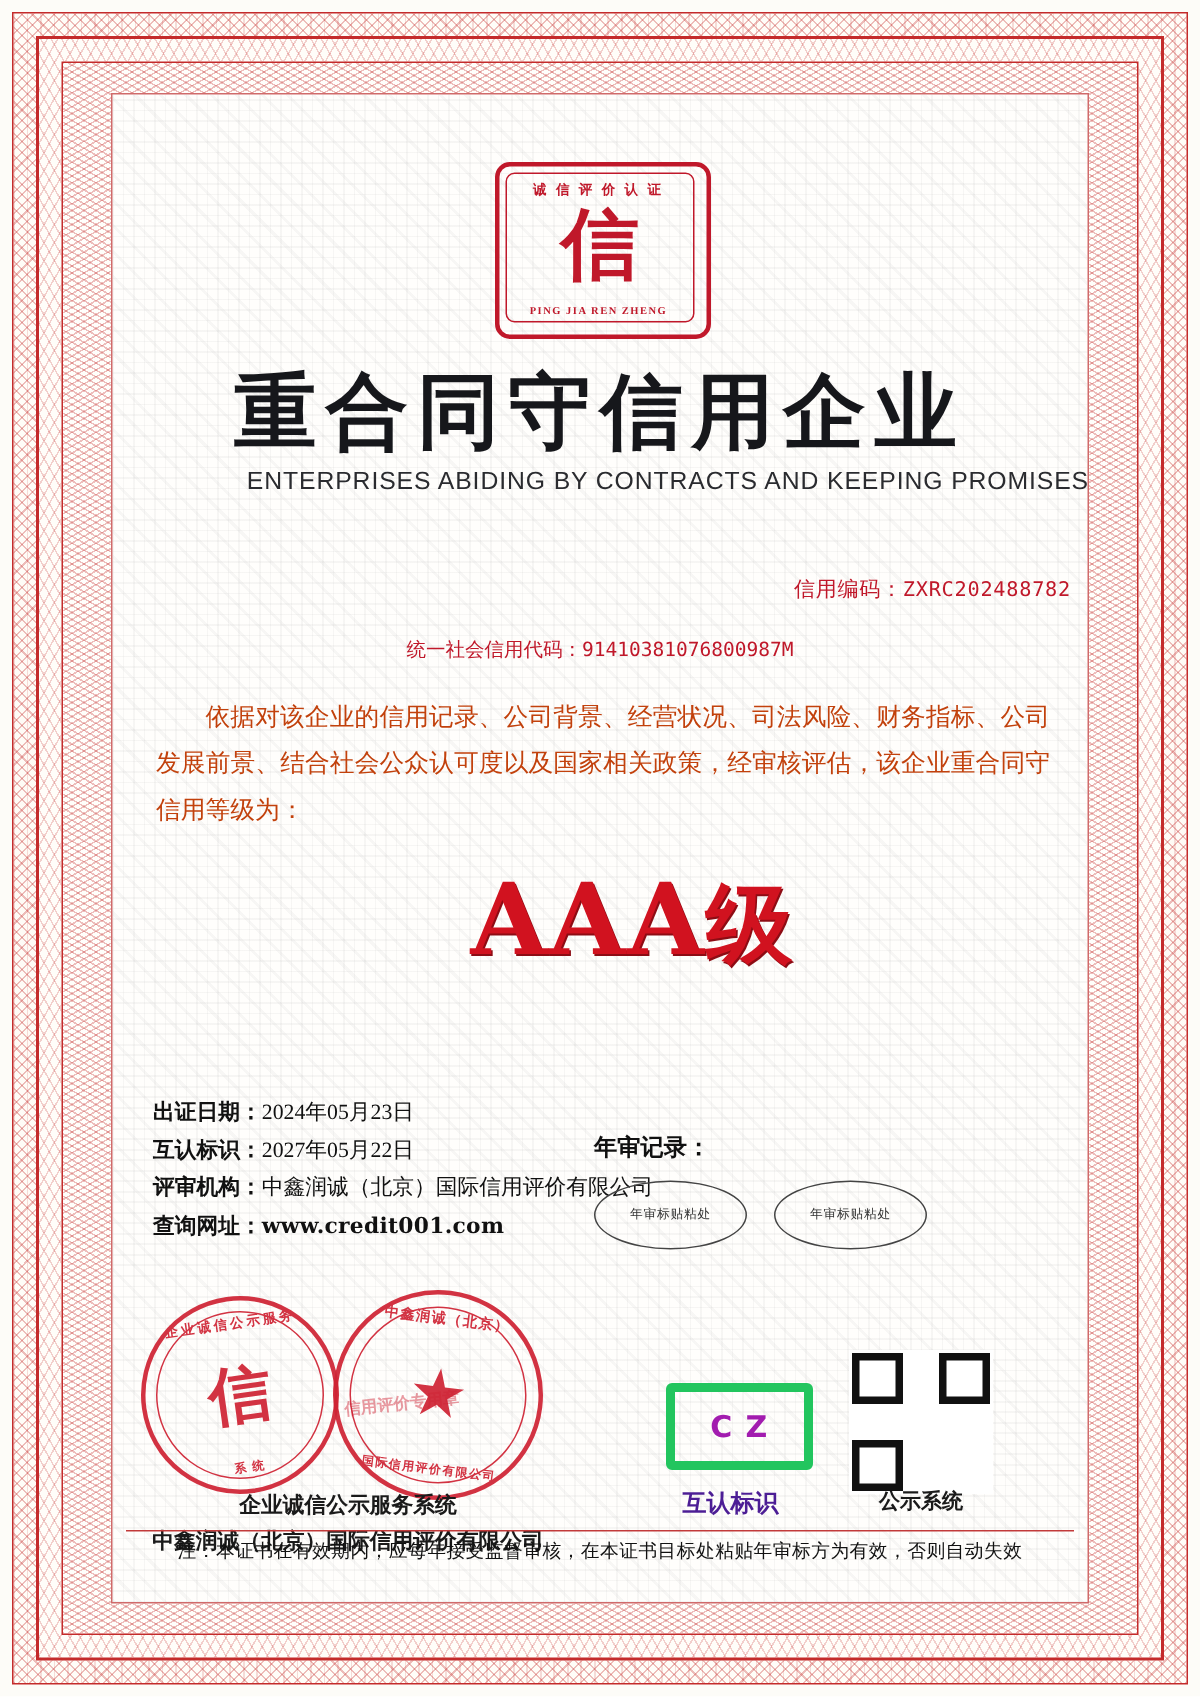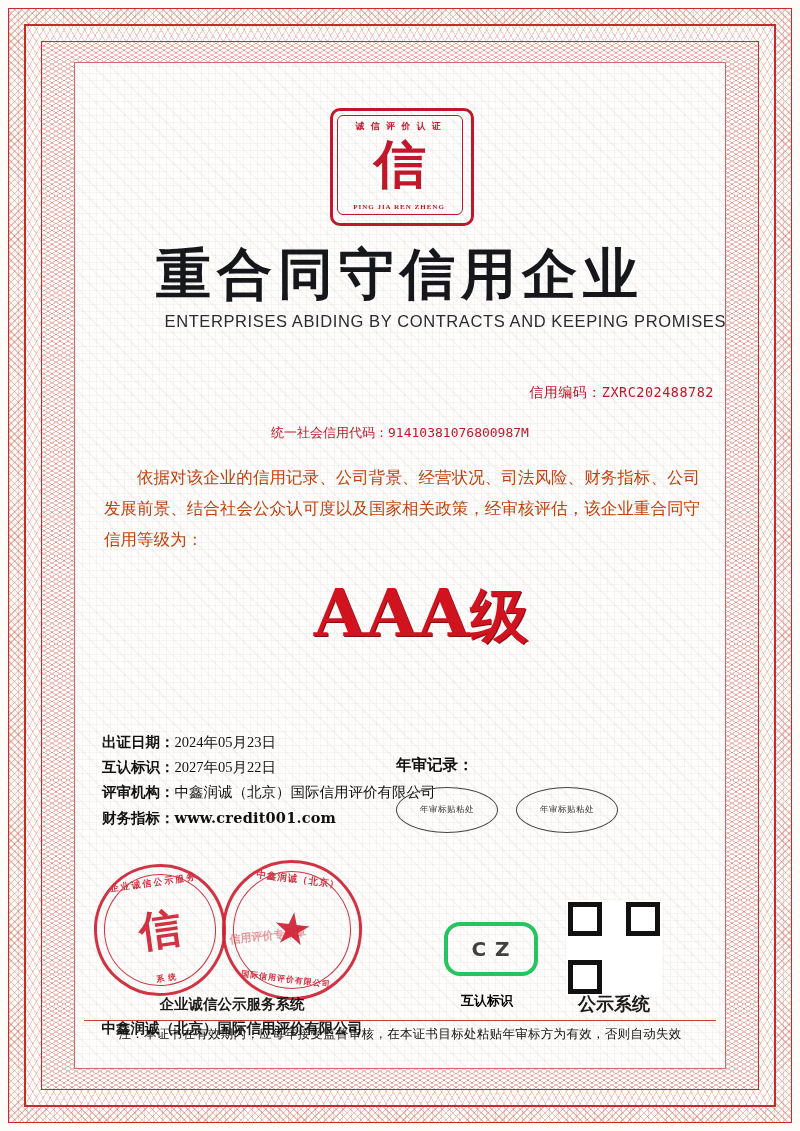--- a/index.html
+++ b/index.html
@@ -152,43 +152,43 @@
   .seal2 .t2{position:absolute;left:0;right:0;bottom:12px;text-align:center;font-size:8px;letter-spacing:1px;font-weight:bold;}
 
   .sealcap{
     position:absolute;left:8px;top:930px;width:300px;text-align:center;
     font-size:14.5px;font-weight:bold;color:#1a1a1a;line-height:24px;
   }
 
   
   .cz{
     position:absolute;left:370px;top:860px;width:86px;height:46px;
-    border:4px solid #22c55e;border-radius:16px;display:flex;align-items:center;justify-content:center;
-    color:#404040;font-weight:bold;font-size:20px;font-family:"DejaVu Sans",sans-serif;letter-spacing:1px;
-  }
-  .czcap{position:absolute;left:358px;top:930px;width:110px;text-align:center;font-size:13px;font-weight:bold;color:#000000;}
+    border:6px solid #22c55e;border-radius:4px;display:flex;align-items:center;justify-content:center;
+    color:#a21caf;font-weight:bold;font-size:20px;font-family:"DejaVu Sans",sans-serif;letter-spacing:1px;
+  }
+  .czcap{position:absolute;left:358px;top:930px;width:110px;text-align:center;font-size:16px;font-weight:bold;color:#4c1d95;}
 
   .qr{
     position:absolute;left:492px;top:838px;width:96px;height:96px;background:#fff;
     background-image:
       repeating-linear-gradient(0deg,#111 0 4px,#fff 4px 8px),
       repeating-linear-gradient(90deg,#111 0 4px,#fff 4px 8px);
     background-blend-mode:screen;
   }
   .qr:after{
     content:"";position:absolute;inset:0;
     background-image:
       repeating-linear-gradient(90deg, rgba(255,255,255,.85) 0 3px, rgba(255,255,255,0) 3px 11px),
       repeating-linear-gradient(0deg, rgba(255,255,255,.85) 0 3px, rgba(255,255,255,0) 3px 13px);
   }
   .qr .eye{position:absolute;width:24px;height:24px;border:5px solid #111;background:#fff;z-index:2;}
   .qr .e1{left:2px;top:2px;}
   .qr .e2{right:2px;top:2px;}
   .qr .e3{left:2px;bottom:2px;}
-  .qrcap{position:absolute;left:480px;top:930px;width:120px;text-align:center;font-size:18px;font-weight:bold;color:#1a1a1a;}
+  .qrcap{position:absolute;left:480px;top:930px;width:120px;text-align:center;font-size:14px;font-weight:bold;color:#1a1a1a;}
 
   
   .footline{position:absolute;left:10px;right:10px;top:958px;border-top:1px solid #c23a3a;}
   .footnote{
     position:absolute;left:0;right:0;top:964px;text-align:center;
     font-size:12.5px;color:#111;letter-spacing:.3px;font-family:"DejaVu Sans",sans-serif;
   }
 
   .watermark{
     position:absolute;left:160px;top:860px;width:190px;height:110px;
@@ -236,21 +236,21 @@
       <div class="row">
         <span class="lbl">出证日期：</span><span>2024年05月23日</span>
       </div>
       <div class="row">
         <span class="lbl">互认标识：</span><span>2027年05月22日</span>
       </div>
       <div class="row">
         <span class="lbl">评审机构：</span><span>中鑫润诚（北京）国际信用评价有限公司</span>
       </div>
       <div class="row">
-        <span class="lbl">财务指标：</span><span class="url">www.credit001.com</span>
+        <span class="lbl">查询网址：</span><span class="url">www.credit001.com</span>
       </div>
     </div>
 
     <div class="annual">
       <div class="atitle">年审记录：</div>
       <div class="circles">
         <div class="circ">年审标贴粘处</div>
         <div class="circ">年审标贴粘处</div>
       </div>
     </div>

